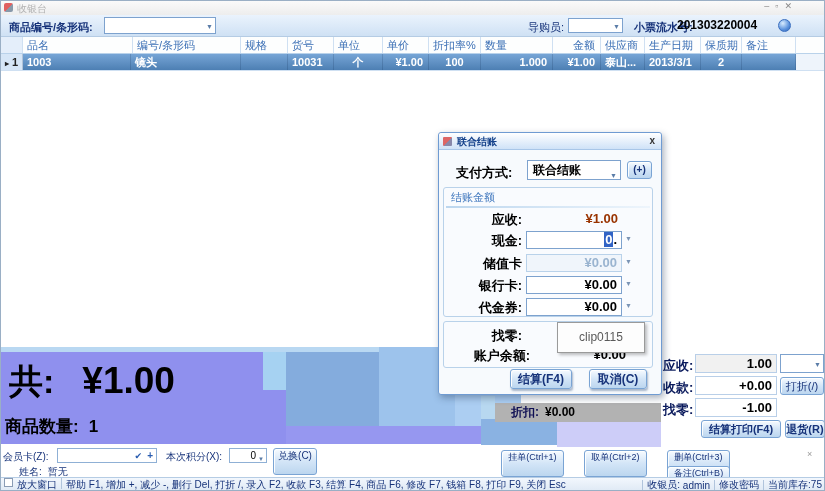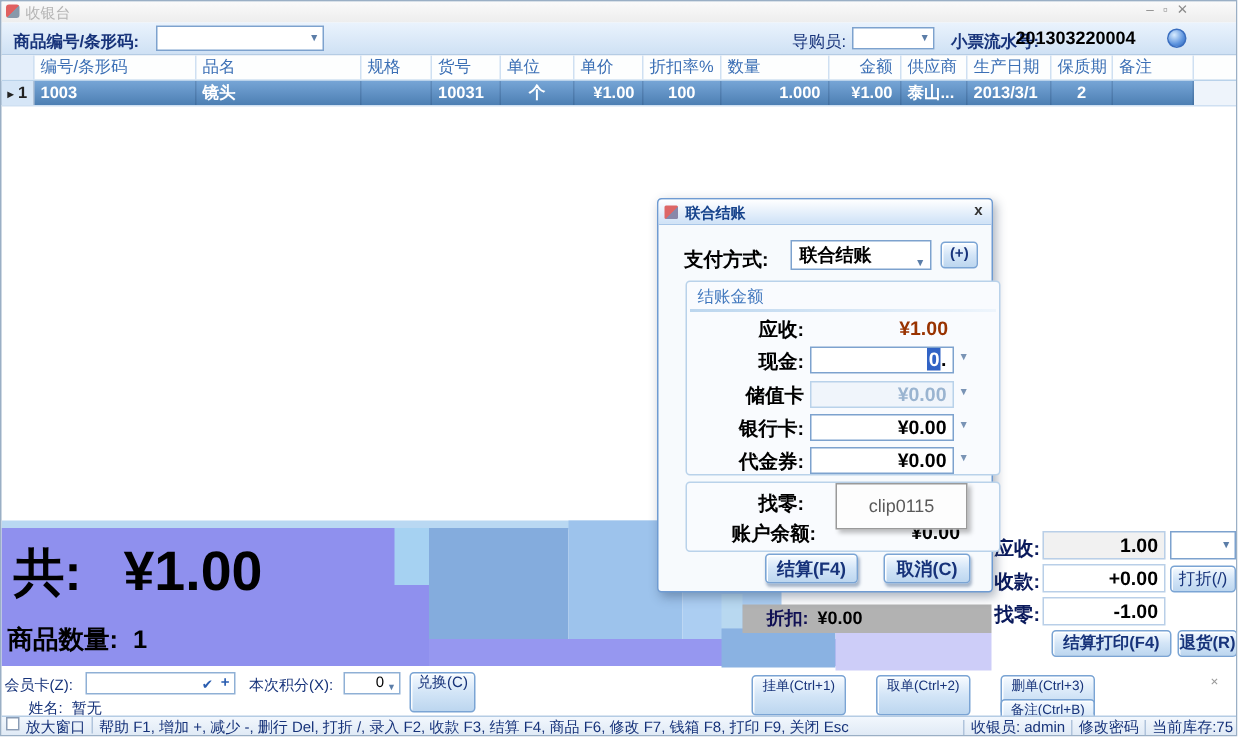--- a/index.html
+++ b/index.html
@@ -88,21 +88,21 @@
                   border-radius:3px 3px 0 0; }
   .dlg-icon { position:absolute; left:4px; top:4px; width:9px; height:9px; border-radius:1px;
               background:linear-gradient(135deg,#d66 55%,#88a 55%); }
   .dlg-title { position:absolute; left:18px; top:2px; font-size:10px; font-weight:bold; color:#15428b; }
   .dlg-close { position:absolute; right:6px; top:2px; font-size:10px; color:#333; font-weight:bold; }
   .pay-label { position:absolute; left:17px; top:31px; font-size:13px; font-weight:bold; color:#000; }
   .pay-combo { position:absolute; left:88px; top:27px; width:94px; height:20px; background:#fff;
                border:1px solid #7da2ce; font-size:12px; font-weight:bold; line-height:18px; padding-left:5px; }
   .pay-combo .arr { position:absolute; right:3px; top:6px; font-size:7px; color:#5b7da8; }
   .plus-btn { left:188px; top:28px; width:25px; height:18px; font-size:10px; line-height:16px; font-weight:bold; }
-  .groupbox { position:absolute; left:18px; width:210px; border:1px solid #b9d2ea; border-radius:3px; background:#f9fbfe; }
+  .groupbox { position:absolute; left:4px; width:210px; border:1px solid #b9d2ea; border-radius:3px; background:#f9fbfe; }
   .gb1 { top:54px; height:130px; }
   .gb2 { top:188px; height:47px; }
   .gb-caption { font-size:11px; color:#4178be; padding:2px 0 0 7px; }
   .gb-line { height:2px; margin:1px 2px 0 2px; background:linear-gradient(to right,#bcd6ee,#eef5fc); }
   .d-row { position:absolute; left:0; width:210px; height:19px; }
   .d-label { position:absolute; left:0; top:1px; width:78px; text-align:right; font-size:13px; font-weight:bold; color:#000; }
   .d-field { position:absolute; left:82px; top:0; width:96px; height:18px; border:1px solid #7da2ce; background:#fff;
              font-size:13px; font-weight:bold; text-align:right; line-height:16px; padding-right:4px; color:#000; }
   .d-field.disabled { border-color:#b9d2ea; background:#f0f5fb; color:#9ab4d0; }
   .d-value { position:absolute; left:82px; top:1px; width:92px; text-align:right; font-size:13px; font-weight:bold; }
@@ -137,22 +137,22 @@
     <div class="combo" style="left:567px; top:3px; width:55px; height:15px;">
         <span class="arr">▼</span>
       </div>
     <span class="tb-label" style="left:633px;">小票流水号:</span>
     <span class="receipt-no">201303220004</span>
     <div class="sync-icon"></div>
   </div>
 
   <div class="grid-header">
     <div class="cell c0 hc0"></div>
+    <div class="cell c2">品名</div>
     <div class="cell c1">编号/条形码</div>
-    <div class="cell c2">品名</div>
     <div class="cell c3">规格</div>
     <div class="cell c4">货号</div>
     <div class="cell c5">单位</div>
     <div class="cell c6">单价</div>
     <div class="cell c7">折扣率%</div>
     <div class="cell c8">数量</div>
     <div class="cell c9 ar">金额</div>
     <div class="cell c10">供应商</div>
     <div class="cell c11">生产日期</div>
     <div class="cell c12">保质期</div>

